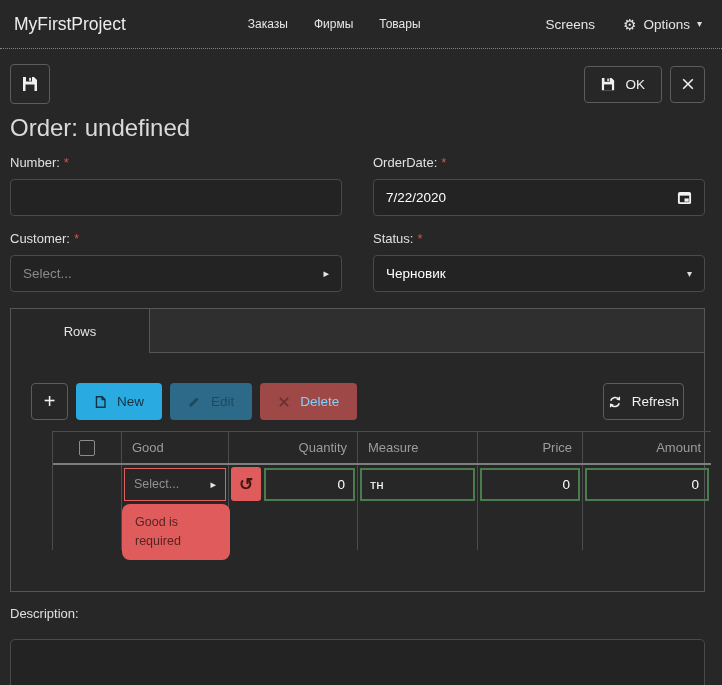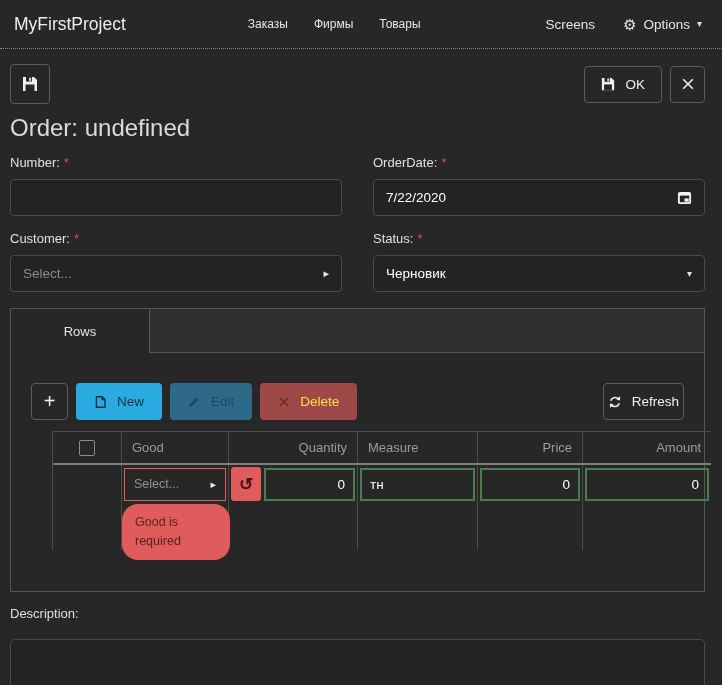--- a/index.html
+++ b/index.html
@@ -61,21 +61,21 @@
   .tab-panel { border:1px solid #565656; border-top:none; height:239px; padding:20px;
                position:relative; }
 
   
   .grid-toolbar { display:flex; align-items:center; gap:8px; margin-top:10px; }
   .add-btn { width:37px; height:37px; font-size:20px; font-weight:300; }
   .btn { height:37px; border:none; border-radius:4px; display:inline-flex; align-items:center;
          gap:10px; font-size:13.5px; padding:0 18px; cursor:pointer; font-family:inherit; }
   .btn-new { background:#29abe2; color:#14313f; }
   .btn-edit { background:#2d6a8a; color:#1c4a63; cursor:default; }
-  .btn-delete { background:#9e4848; color:#fde047; cursor:default; }
+  .btn-delete { background:#9e4848; color:#7dd3fc; cursor:default; }
   .refresh-btn { margin-left:auto; height:37px; padding:0 4px; gap:10px; font-size:13.5px; }
 
   
   .grid { margin-top:11px; width:659px; border-left:1px solid #4c4c4c;margin-left:21px; }
   .grid-header, .grid-row, .grid-empty { display:grid;
       grid-template-columns:69px 107px 129px 120px 105px 128px; }
   .grid-header { border-top:1px solid #4c4c4c; border-bottom:2px solid #7e7e7e; }
   .gh-cell { height:31px; padding:0 10px; color:#9c9c9c; border-right:1px solid #4c4c4c;
              display:flex; align-items:center; }
   .gh-cell:last-child { border-right:none; }
@@ -88,21 +88,21 @@
   .cell-input { width:100%; height:33px; background:transparent; border:2px solid #4a7d4d;
                 color:#fff; font-size:13.5px; padding:0 8px; font-family:inherit; }
   .num { text-align:right; }
   .select-error { flex:1; height:33px; border:1px solid #e06060; display:flex;
                   align-items:center; justify-content:space-between; padding:0 9px;
                   color:#919191; font-size:12.5px; cursor:pointer; }
   .undo-btn { width:30px; height:34px; flex:none; background:#e05c5c; border:none;
               border-radius:3px; color:#3d1616; font-size:17px; font-weight:bold;
               margin-right:3px; cursor:pointer; line-height:1; }
   .tooltip { position:absolute; top:39px; left:0; width:108px; background:#e05c5c;
-             border-radius:16px; padding:9px 13px; color:#552424; font-size:12.5px;
+             border-radius:8px; padding:9px 13px; color:#552424; font-size:12.5px;
              line-height:1.5; z-index:5; }
   .ge-cell { height:47px; border-right:1px solid #4c4c4c; }
   .ge-cell:last-child { border-right:none; }
 
   
   .description-block { margin-top:14px; }
   .description-textarea { width:100%; height:58px; margin-top:9px; background:#232323;
         border:1px solid #4a4a4a; border-radius:5px; resize:none; color:#fff;
         font-family:inherit; font-size:13.5px; padding:8px 12px; }
 </style>

